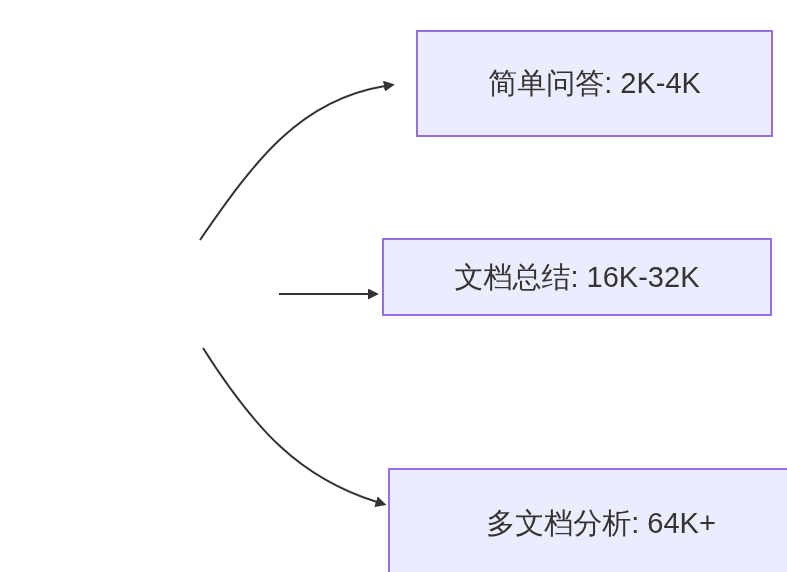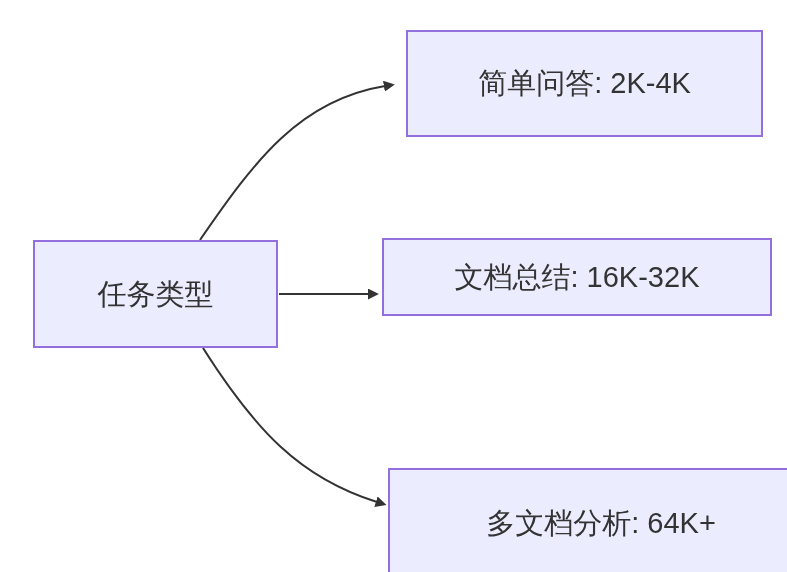--- a/index.html
+++ b/index.html
@@ -61,25 +61,22 @@
     <defs>
       <marker id="arrowhead" viewBox="0 0 10 10" refX="1" refY="5" markerWidth="11" markerHeight="11" orient="auto-start-reverse" markerUnits="userSpaceOnUse">
         <path d="M0,0 L10,5 L0,10 z" fill="#333333"></path>
       </marker>
     </defs>
     <path class="edge" d="M200,240 C255,160 300,100 385,86" marker-end="url(#arrowhead)"></path>
     <path class="edge" d="M279,294 L369,294" marker-end="url(#arrowhead)"></path>
     <path class="edge" d="M203,348 C255,430 300,478 377,502" marker-end="url(#arrowhead)"></path>
   </svg>
 
-  <div class="node" style="left:33px; top:240px; width:245px; height:108px;">
-    <span class="node-label">任务类型</span>
-  </div>
 
-  <div class="node" style="left:406px; top:30px; width:357px; height:107px;">
+  <div class="node" style="left:416px; top:30px; width:357px; height:107px;">
     <span class="node-label">简单问答: 2K-4K</span>
   </div>
 
   <div class="node" style="left:382px; top:238px; width:390px; height:78px;">
     <span class="node-label">文档总结: 16K-32K</span>
   </div>
 
   <div class="node" style="left:388px; top:468px; width:426px; height:110px;">
     <span class="node-label">多文档分析: 64K+</span>
   </div>

